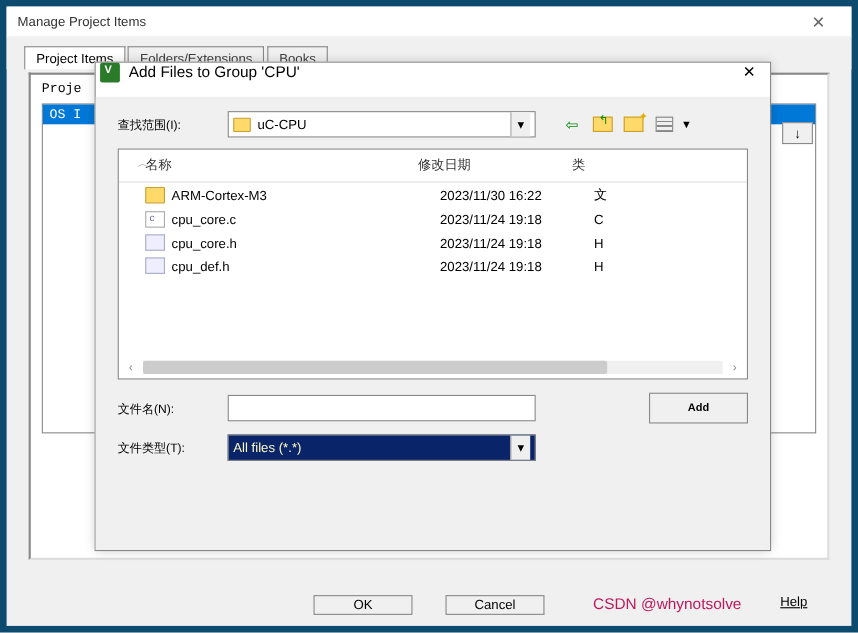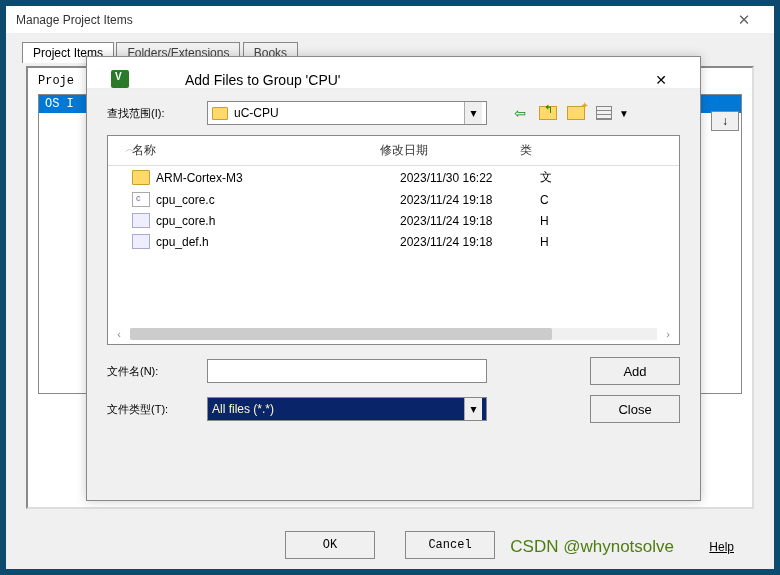--- a/index.html
+++ b/index.html
@@ -17,26 +17,26 @@
     
     .outer-body { position: absolute; top: 60px; left: 20px; right: 20px; bottom: 60px; border: 2px inset #ddd; background: #fff; }
     
     .project-header { padding: 6px 10px; font-family: 'Courier New', monospace; font-size: 12px; }
     .project-list { margin: 0 10px; border: 1px solid #888; height: 300px; background: #fff; }
     .project-list .item { padding: 2px 6px; background: #0078d7; color: #fff; font-family: 'Courier New', monospace; font-size: 12px; }
     
     .arrow-btn { position: absolute; top: 105px; right: 35px; width: 28px; height: 20px; border: 1px solid #888; background: #f0f0f0; display: flex; align-items: center; justify-content: center; font-weight: bold; }
     
     .outer-buttons { position: absolute; bottom: 10px; left: 0; right: 0; display: flex; justify-content: center; gap: 30px; padding: 0 20px; }
-    .outer-buttons .btn { width: 90px; height: 28px; border: 1px solid #888; background: #f0f0f0; display: flex; align-items: center; justify-content: center; font-family: Liberation Mono, monospace; }
+    .outer-buttons .btn { width: 90px; height: 18px; border: 1px solid #888; background: #f0f0f0; display: flex; align-items: center; justify-content: center; font-family: Liberation Sans, sans-serif; }
     .help-note { position: absolute; bottom: 14px; right: 40px; font-family: 'Courier New', monospace; }
     
     
     .dialog { position: absolute; top: 50px; left: 80px; width: 615px; height: 445px; background: #fff; border: 1px solid #888; box-shadow: 0 0 10px rgba(0,0,0,0.2); }
-    .dlg-title { height: 32px; display: flex; align-items: flex-end; padding: 0 24px; border-bottom: 1px solid #eee; gap: 48px; }
+    .dlg-title { height: 32px; display: flex; align-items: flex-start; padding: 0 4px; border-bottom: 1px solid #eee; }
     .dlg-icon { width: 18px; height: 18px; background: #2a7a2a; border-radius: 2px; margin-right: 8px; position: relative; }
     .dlg-icon::after { content: "V"; position: absolute; top: 1px; left: 4px; color: #fff; font-size: 10px; font-weight: bold; }
     .dlg-title-text { flex: 1; font-size: 14px; }
     .dlg-close { width: 30px; text-align: center; font-size: 14px; cursor: default; }
     
     .dlg-body { padding: 12px 20px; background: #f0f0f0; height: calc(100% - 32px); position: relative; }
     
     .row { display: flex; align-items: center; margin-bottom: 10px; gap: 10px; }
     .label { width: 90px; font-size: 11px; }
     
@@ -74,23 +74,23 @@
     .file-row .fname { flex: 0 0 244px; }
     .file-row .fdate { flex: 0 0 140px; }
     .file-row .ftype { flex: 1; }
     
     .hscroll { position: absolute; bottom: 2px; left: 4px; right: 4px; height: 16px; display: flex; align-items: center; }
     .hscroll .arrow { width: 14px; text-align: center; color: #888; font-size: 11px; }
     .hscroll .track { flex: 1; height: 12px; background: #f0f0f0; margin: 0 4px; position: relative; }
     .hscroll .thumb { position: absolute; left: 0; top: 0; width: 80%; height: 100%; background: #ccc; border-radius: 2px; }
     
     .text-input { flex: 0 0 280px; height: 24px; border: 1px solid #888; background: #fff; padding: 0 4px; }
-    .right-btn { width: 90px; height: 28px; border: 1px solid #888; background: #f0f0f0; display: flex; align-items: center; justify-content: center; font-size: 13px; margin-left: auto; }
-    
-    .watermark { position: absolute; bottom: 12px; right: 100px; color: #4d7c0f; font-size: 17px; font-family: Arial; }
+    .right-btn { width: 90px; height: 28px; border: 1px solid #888; background: #f0f0f0; display: flex; align-items: center; justify-content: center; font-size: 10px; margin-left: auto; font-weight: bold; }
+    
+    .watermark { position: absolute; bottom: 12px; right: 100px; color: #be185d; font-size: 14px; font-family: Arial; }
   </style>
 </head>
 <body>
 
 <div class="outer-window">
   <div class="outer-title">
     <span class="title-text">Manage Project Items</span>
     <span class="outer-close">✕</span>
   </div>
 
@@ -194,19 +194,18 @@
         <input class="text-input" value="" style="">
         <div class="right-btn">Add</div>
       </div>
 
       <div class="row">
         <span class="label">文件类型(T):</span>
         <div class="combo type" style="flex:0 0 280px">
           <span class="val">All files (*.*)</span>
           <div class="dd" style="color:#000">▾</div>
         </div>
-        <div class="right-btn">Close</div>
       </div>
     </div>
   </div>
 
   <div class="watermark">CSDN @whynotsolve</div>
 </div>
 
 </body></html>

